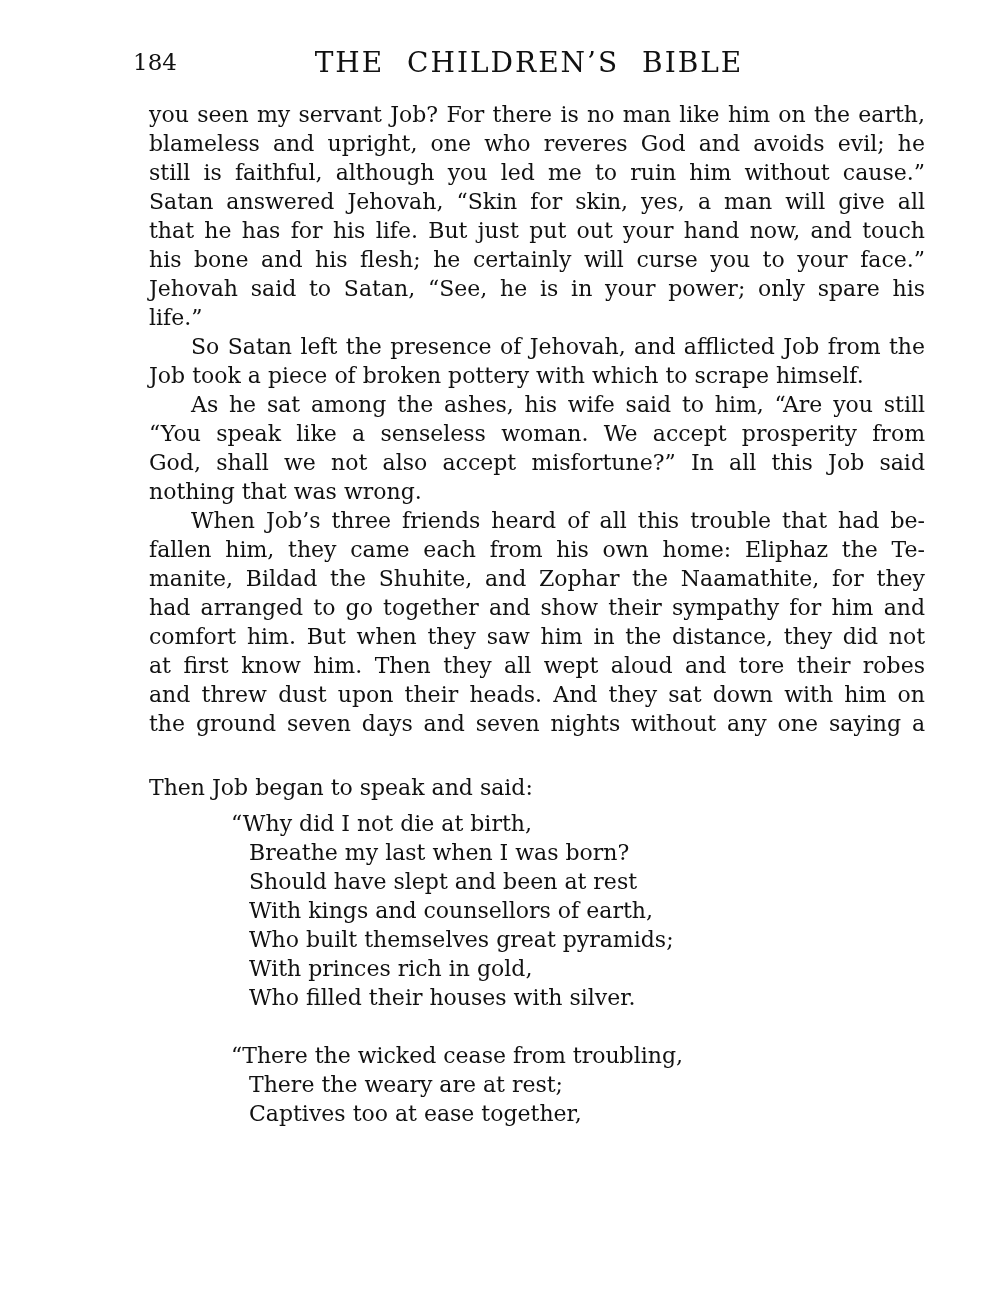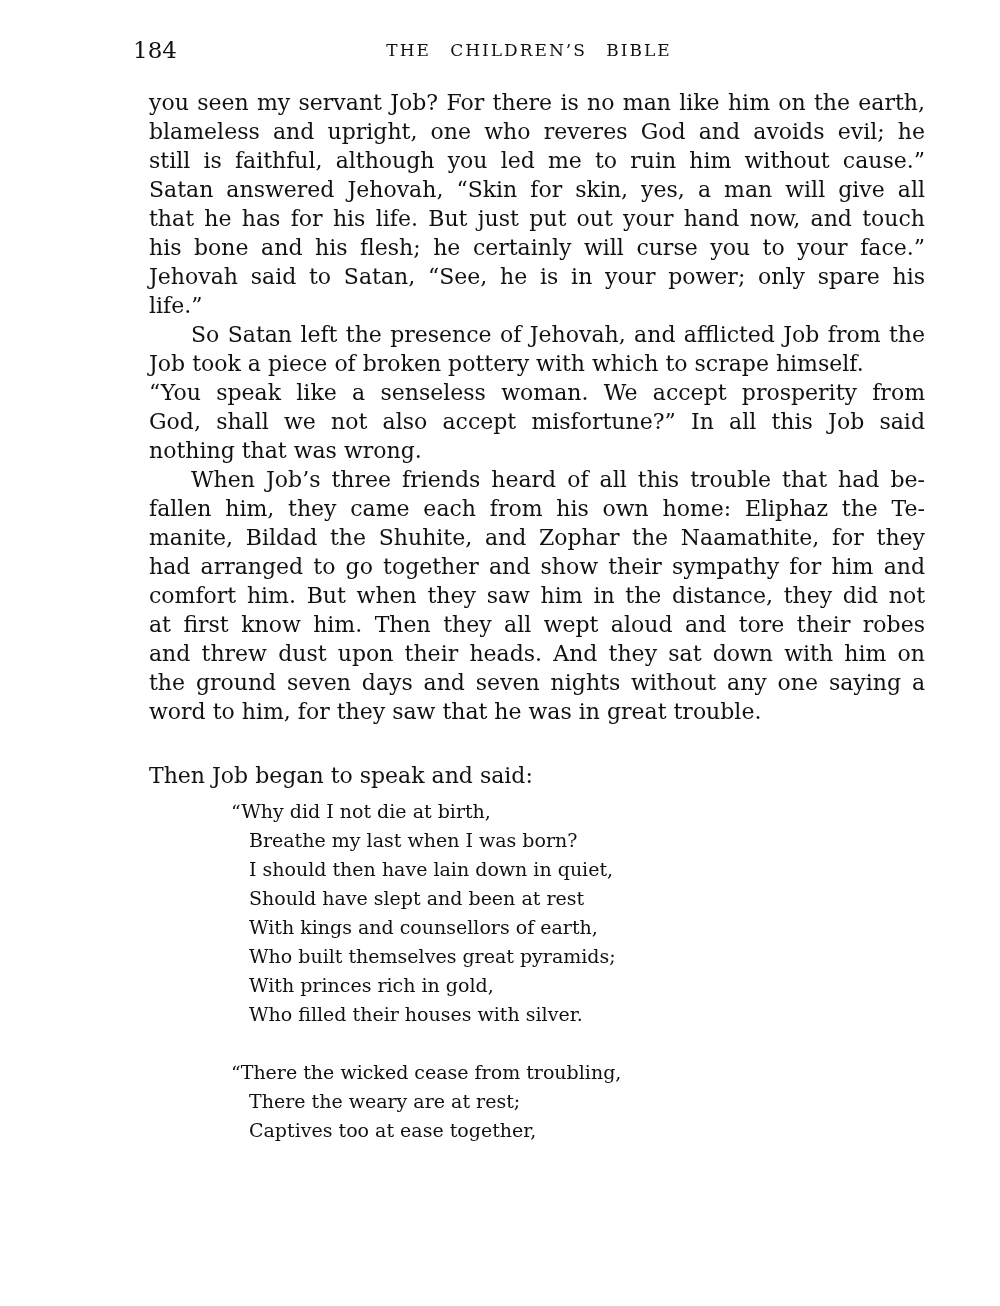--- a/index.html
+++ b/index.html
@@ -8,37 +8,37 @@
     width: 1000px;
     height: 1306px;
     background: #ffffff;
     overflow: hidden;
     font-family: "DejaVu Serif", "Liberation Serif", serif;
     color: #111111;
   }
   .content {
     position: absolute;
     left: 133px;
-    top: 36px;
+    top: 48px;
     width: 792px;
   }
   .header {
     position: relative;
     height: 29px;
   }
   .pagenum {
     position: absolute;
     left: 0;
     top: 0;
     font-size: 23px;
     line-height: 29px;
   }
   .title {
     text-align: center;
-    font-size: 17px;
+    font-size: 28px;
     line-height: 29px;
     letter-spacing: 2px;
     word-spacing: 12px;
     white-space: nowrap;
   }
   .bodytext { margin-top: 23px; margin-left: 16px; }
   .line {
     font-size: 22px;
     line-height: 29px;
     height: 29px;
@@ -53,21 +53,21 @@
   .leadin {
     margin-top: 35px;
     font-size: 22px;
     line-height: 29px;
     height: 29px;
   }
   .stanza1 { margin-top: 7px; }
   .stanza2 { margin-top: 29px; }
   .vline {
     margin-left: 100px;
-    font-size: 19px;
+    font-size: 22px;
     line-height: 29px;
     height: 29px;
     white-space: nowrap;
   }
   .vq { text-indent: -18px; }
 </style>
 </head>
 <body>
 
 <div class="page">
@@ -90,43 +90,42 @@
         <div class="line j">Jehovah said to Satan, “See, he is in your power; only spare his</div>
         <div class="line">life.”</div>
       </div>
 
       <div class="para">
         <div class="line j ind">So Satan left the presence of Jehovah, and afflicted Job from the</div>
         <div class="line">Job took a piece of broken pottery with which to scrape himself.</div>
       </div>
 
       <div class="para">
+        <div class="line j ind">As he sat among the ashes, his wife said to him, “Are you still</div>
         <div class="line j">“You speak like a senseless woman. We accept prosperity from</div>
         <div class="line j">God, shall we not also accept misfortune?” In all this Job said</div>
         <div class="line">nothing that was wrong.</div>
       </div>
 
       <div class="para">
         <div class="line j ind">When Job’s three friends heard of all this trouble that had be-</div>
         <div class="line j">fallen him, they came each from his own home: Eliphaz the Te-</div>
         <div class="line j">manite, Bildad the Shuhite, and Zophar the Naamathite, for they</div>
         <div class="line j">had arranged to go together and show their sympathy for him and</div>
         <div class="line j">comfort him. But when they saw him in the distance, they did not</div>
         <div class="line j">at first know him. Then they all wept aloud and tore their robes</div>
         <div class="line j">and threw dust upon their heads. And they sat down with him on</div>
         <div class="line j">the ground seven days and seven nights without any one saying a</div>
-        <div class="line">word to him, for they saw that he was in great trouble.</div>
       </div>
 
       <div class="leadin">Then Job began to speak and said:</div>
 
       <div class="stanza stanza1">
         <div class="vline vq">“Why did I not die at birth,</div>
         <div class="vline">Breathe my last when I was born?</div>
-        <div class="vline">I should then have lain down in quiet,</div>
         <div class="vline">Should have slept and been at rest</div>
         <div class="vline">With kings and counsellors of earth,</div>
         <div class="vline">Who built themselves great pyramids;</div>
         <div class="vline">With princes rich in gold,</div>
         <div class="vline">Who filled their houses with silver.</div>
       </div>
 
       <div class="stanza stanza2">
         <div class="vline vq">“There the wicked cease from troubling,</div>
         <div class="vline">There the weary are at rest;</div>

